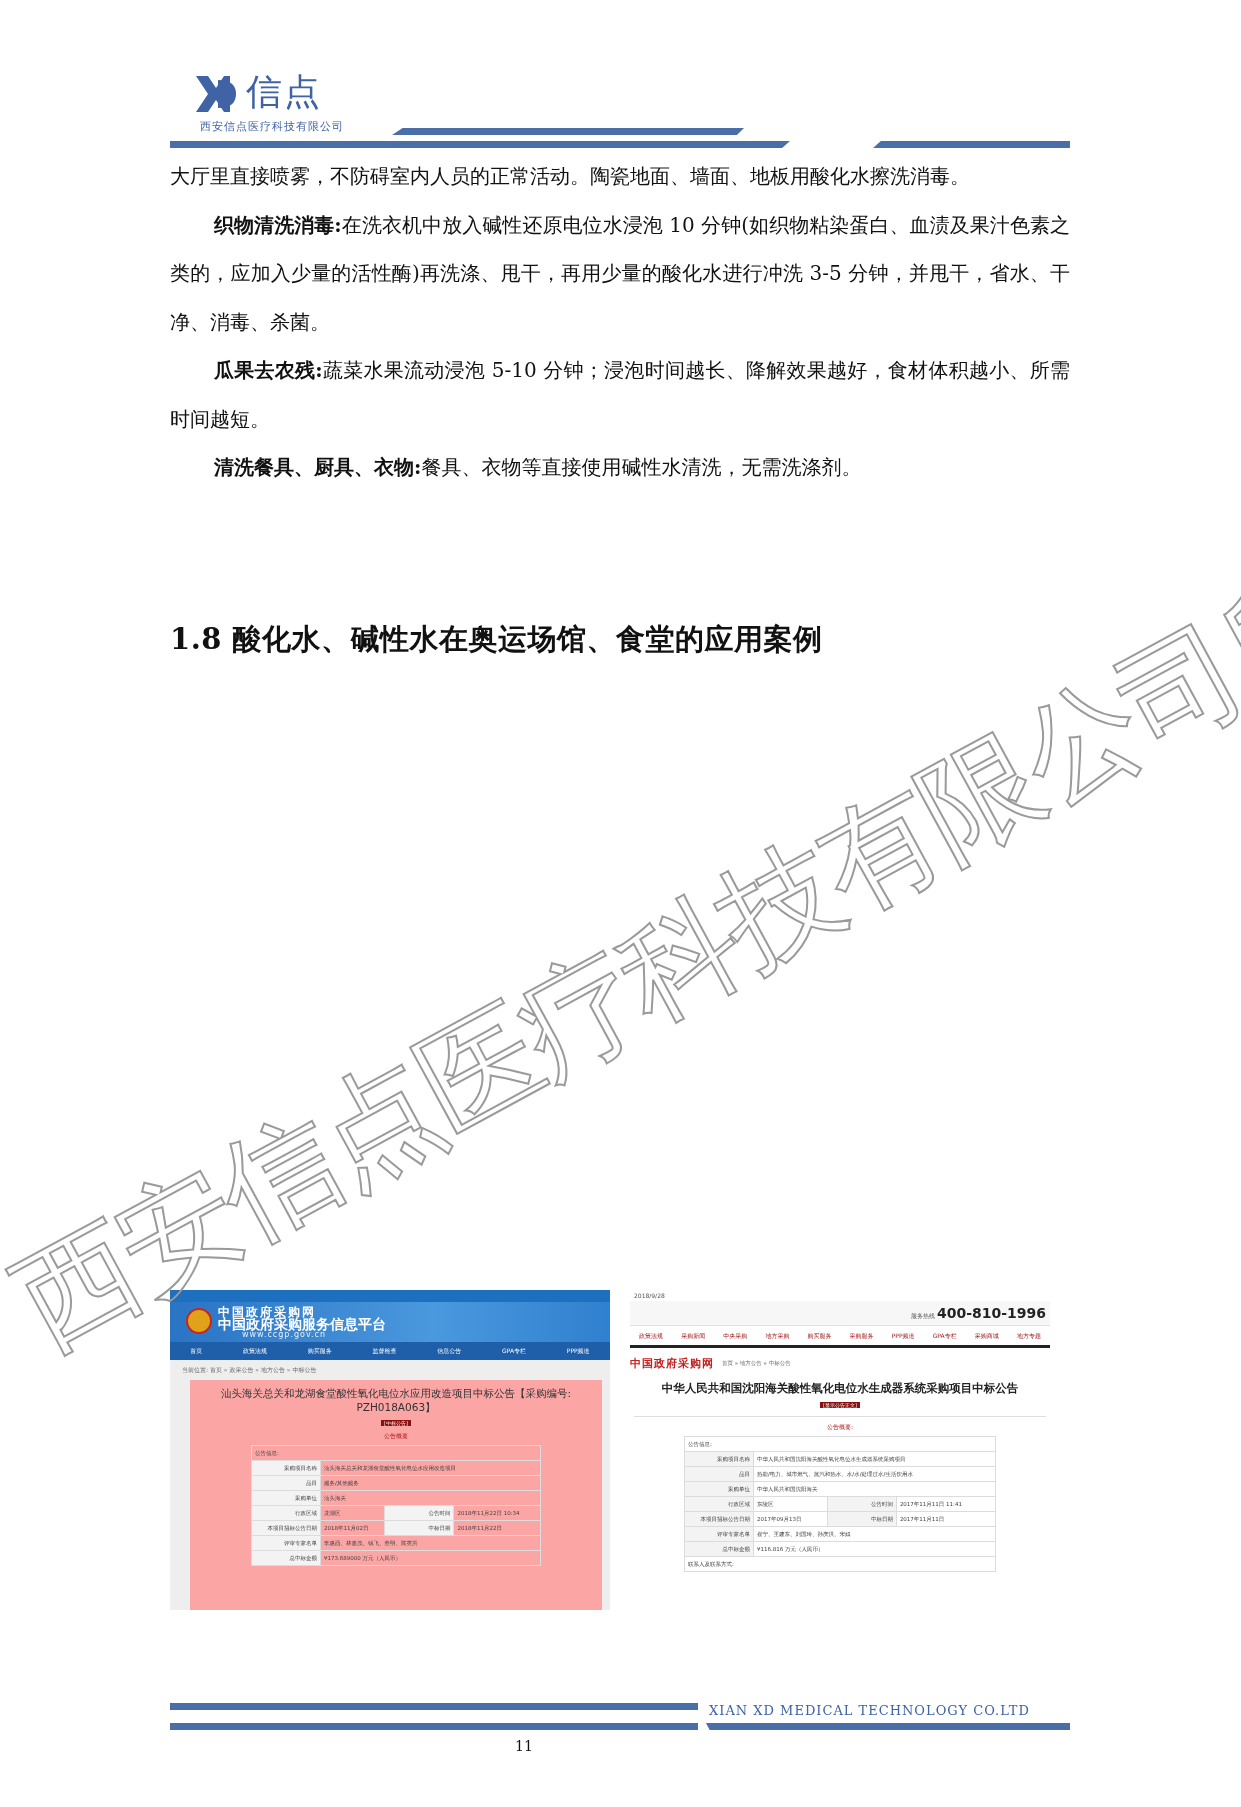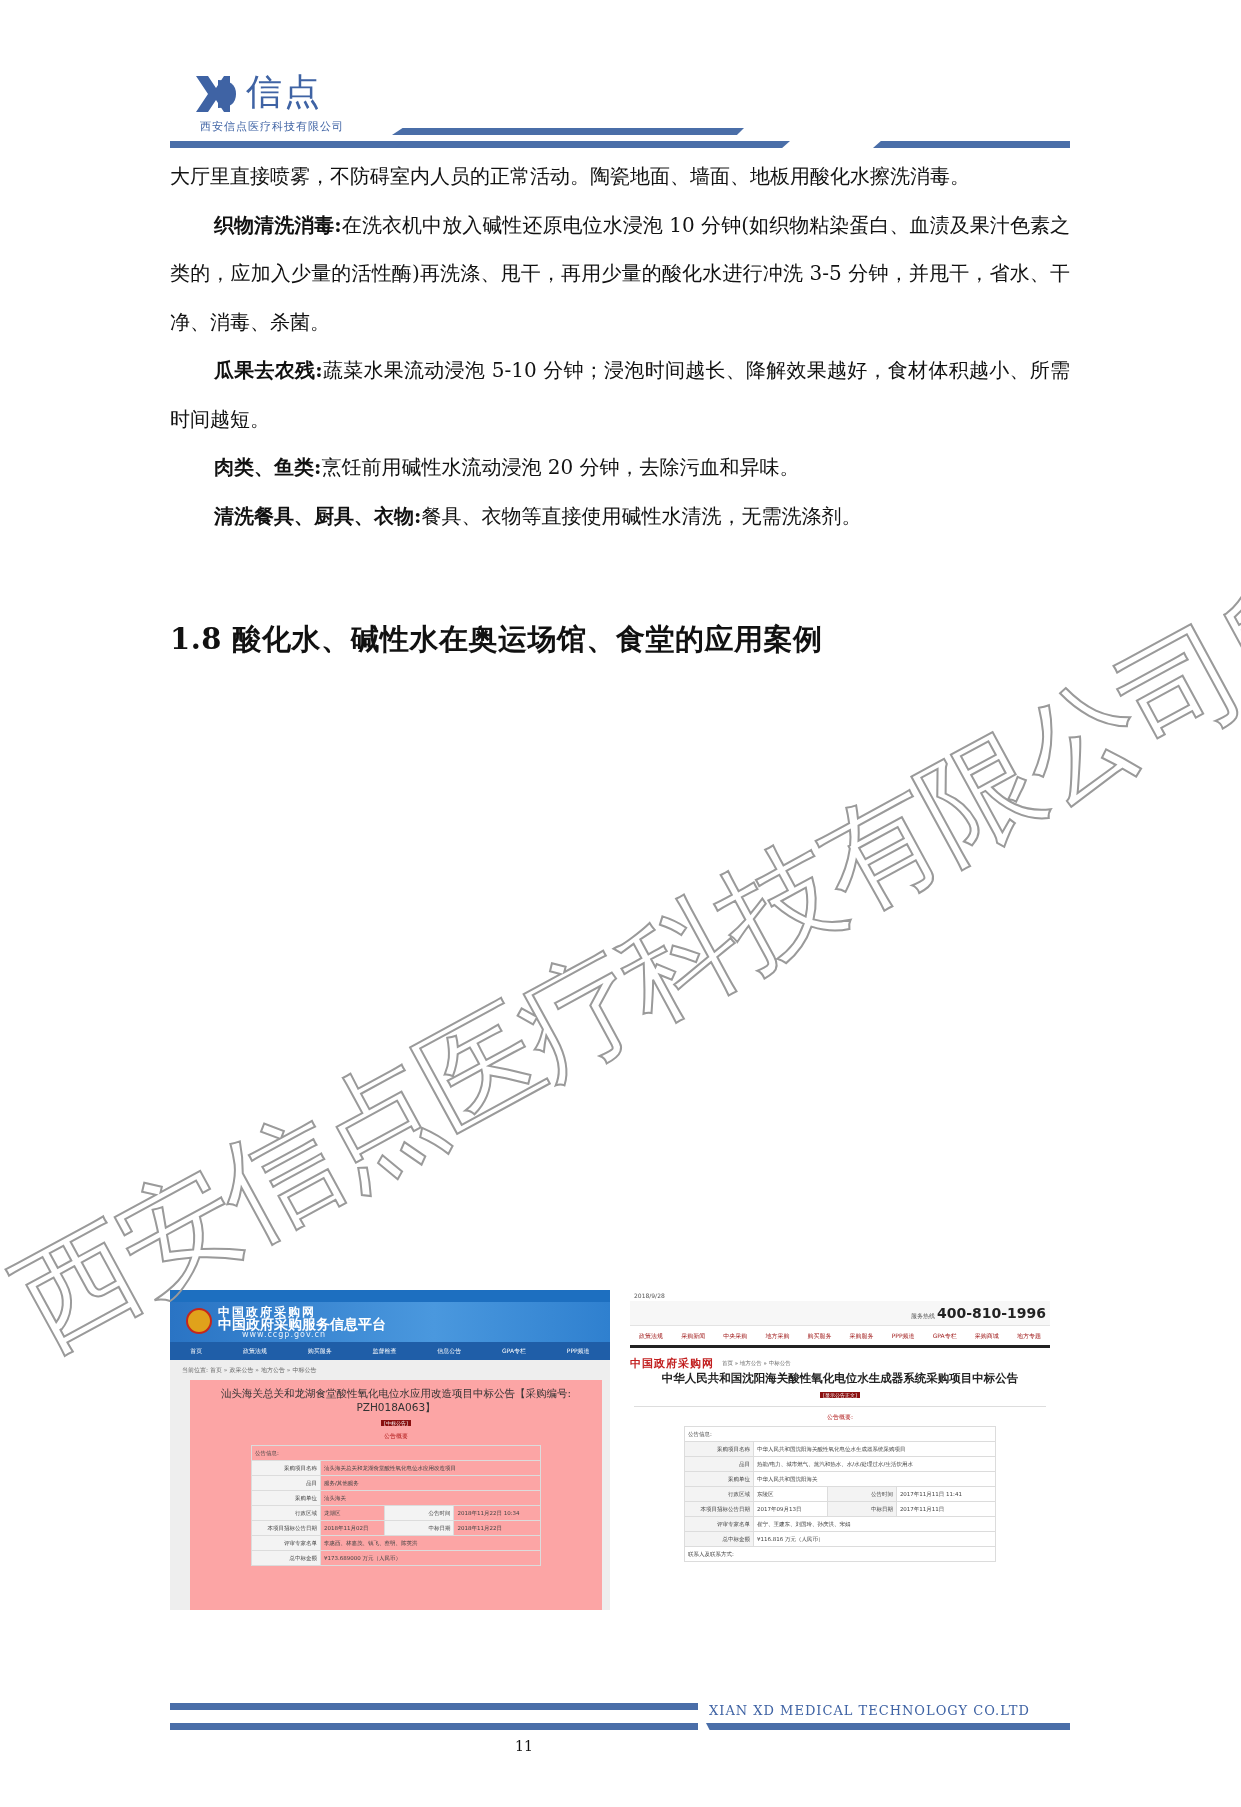--- a/index.html
+++ b/index.html
@@ -47,21 +47,21 @@
   table.kv td.k { background: #f3f3f3; text-align: right; width: 62px; }
 
   .shot2 { left: 630px; top: 1290px; width: 420px; height: 320px; }
   .s2-date { font-size: 6px; color: #555; display: flex; gap: 100px; padding: 2px 4px; }
   .s2-bar { font-size: 6px; color: #555; background: #f7f7f7; padding: 4px; display: flex; justify-content: space-between; border-bottom: 1px solid #e3e3e3; }
   .s2-bar b { color: #222; font-size: 14px; }
   .s2-nav { display: flex; justify-content: space-around; font-size: 6px; color: #a01b1b; padding: 6px 0 4px; border-bottom: 3px solid #222; }
   .s2-logo { margin-top: 8px; display: flex; align-items: center; gap: 8px; }
   .s2-logo .lg { color: #c21f1f; font-weight: bold; font-size: 11px; letter-spacing: 1px; }
   .s2-logo .cr { font-size: 5.5px; color: #666; }
-  .s2-h { font-size: 11.5px; font-weight: bold; color: #222; text-align: center; margin-top: 0; }
+  .s2-h { font-size: 11.5px; font-weight: bold; color: #222; text-align: center; margin-top: 10px; }
   .s2-line { border-top: 1px solid #ddd; margin: 8px 4px 0; }
   table.kv2 { width: 312px; }
 
   
   .foot-text { position: absolute; left: 709px; top: 1703px; font-size: 13px; color: #3f63a4; letter-spacing: 1px; font-family: "DejaVu Serif", serif; }
   .page-num { position: absolute; left: 0; width: 1048px; text-align: center; top: 1738px; font-size: 14px; }
 </style>
 </head>
 <body>
 
@@ -76,21 +76,20 @@
 
 <div class="bar" style="left:170px; top:141px; width:236px; height:7px; clip-path: polygon(0 0, 100% 0, 97% 100%, 0 100%);"></div>
 <div class="bar" style="left:392px; top:128px; width:352px; height:7px; clip-path: polygon(3% 0, 100% 0, 98% 100%, 0 100%);"></div>
 <div class="bar" style="left:395px; top:141px; width:395px; height:7px; clip-path: polygon(2% 0, 100% 0, 98% 100%, 0 100%);"></div>
 <div class="bar" style="left:873px; top:141px; width:197px; height:7px; clip-path: polygon(4% 0, 100% 0, 100% 100%, 0 100%);"></div>
 
 <div class="content">
   <p class="p"><span>大厅里直接喷雾，不防碍室内人员的正常活动。陶瓷地面、墙面、地板用酸化水擦洗消毒。</span></p>
   <p class="p indent"><span class="b">织物清洗消毒:</span><span>在洗衣机中放入碱性还原电位水浸泡 10 分钟(如织物粘染蛋白、血渍及果汁色素之类的，应加入少量的活性酶)再洗涤、甩干，再用少量的酸化水进行冲洗 3-5 分钟，并甩干，省水、干净、消毒、杀菌。</span></p>
   <p class="p indent"><span class="b">瓜果去农残:</span><span>蔬菜水果流动浸泡 5-10 分钟；浸泡时间越长、降解效果越好，食材体积越小、所需时间越短。</span></p>
-  <p class="p indent"><span class="b">肉类、鱼类:</span><span>烹饪前用碱性水流动浸泡 20 分钟，去除污血和异味。</span></p>
   <p class="p indent"><span class="b">清洗餐具、厨具、衣物:</span><span>餐具、衣物等直接使用碱性水清洗，无需洗涤剂。</span></p>
 </div>
 
 <h2>1.8  酸化水、碱性水在奥运场馆、食堂的应用案例</h2>
 
 <div class="content2">
 </div>
 
 <div class="shot shot1">
   <div class="s1-top">

